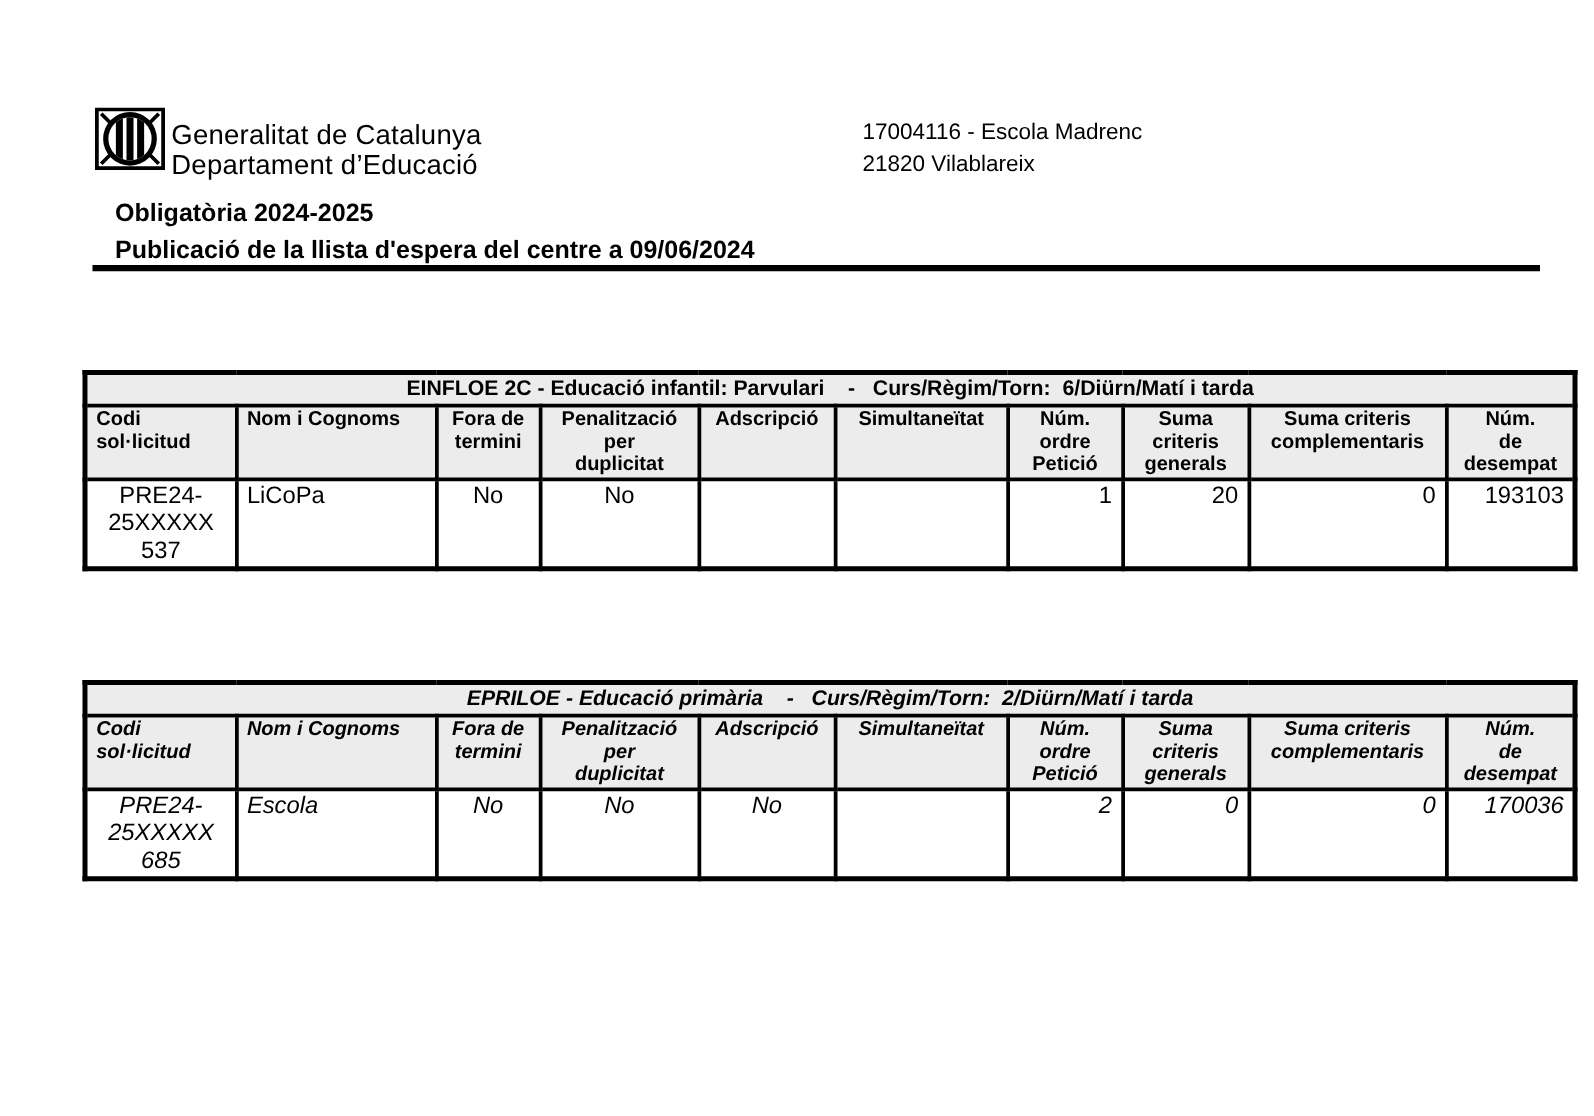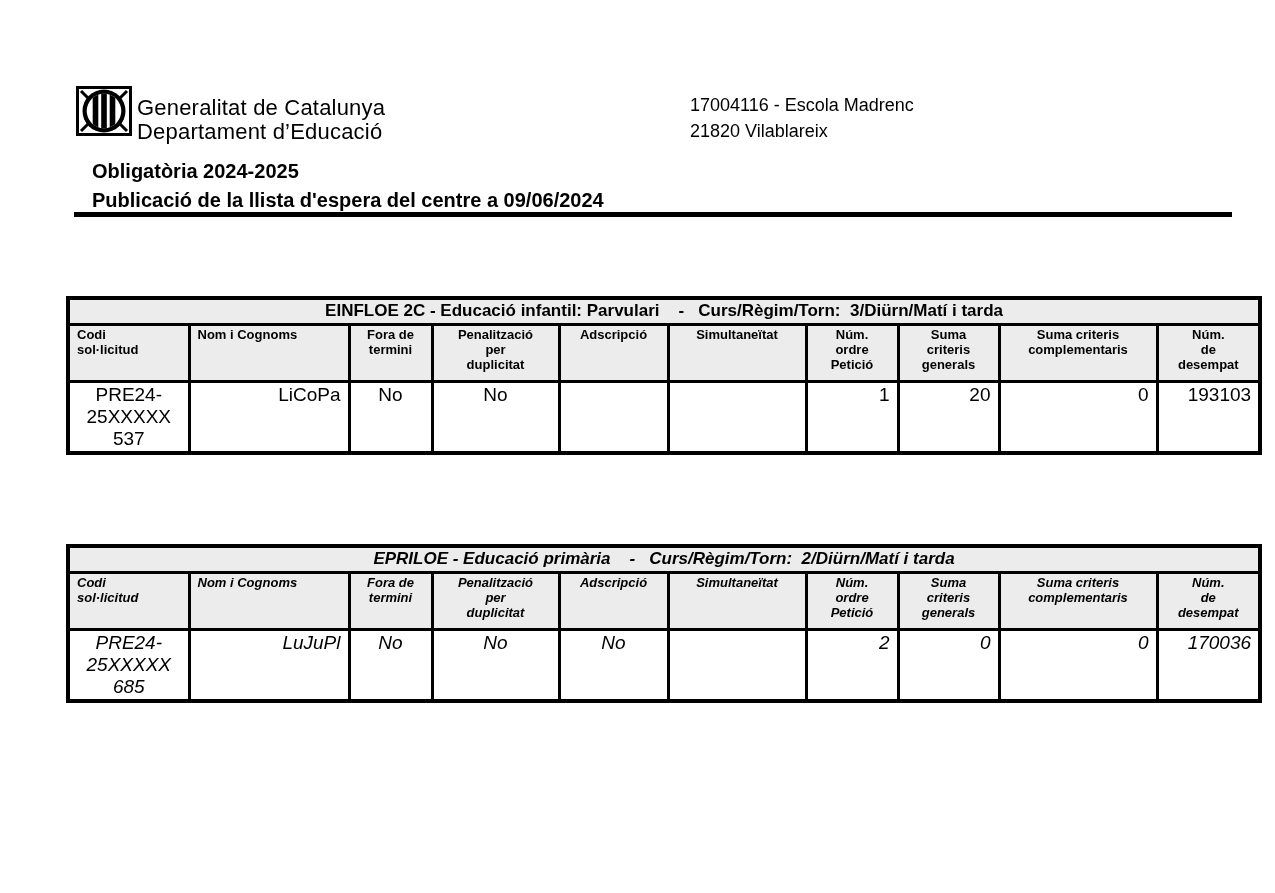--- a/index.html
+++ b/index.html
@@ -29,26 +29,26 @@
   table.t2{top:544px;font-style:italic;}
   table.wl td, table.wl th{
     border:3px solid var(--border_color);
     padding:1px 7px;vertical-align:top;overflow:hidden;
   }
   td.title-cell{
     background:var(--header_bg);text-align:center;font-weight:bold;
     font-size:17px;white-space:pre;height:21px;padding:1px 0;
   }
   table.wl th{
-    background:var(--header_bg);font-size:13px;font-weight:bold;
+    background:var(--header_bg);font-size:16px;font-weight:bold;
     white-space:pre-line;text-align:center;height:52px;
   }
   table.wl th.hleft{text-align:left;}
   td.dcell{font-size:19px;height:54px;}
-  .al{text-align:right}.ac{text-align:center}.ar{text-align:right}
+  .al{text-align:left}.ac{text-align:center}.ar{text-align:right}
   .codewrap{display:inline-block;max-width:88px;overflow-wrap:break-word;}
 </style>
 </head>
 <body>
 
 <div class="logo">
   <svg width="56" height="50" viewBox="0 0 56 50" xmlns="http://www.w3.org/2000/svg">
     <rect x="1.5" y="1.5" width="53" height="47" fill="#ffffff" stroke="#000000" stroke-width="3"></rect>
     <path d="M5,5 L12,12 M51,5 L44,12 M5,45 L12,38 M51,45 L44,38" stroke="#000000" stroke-width="3" fill="none"></path>
     <circle cx="28" cy="25" r="21.5" fill="#000000"></circle>
@@ -90,21 +90,21 @@
     <col style="width:127px">
       <col style="width:109px">
       <col style="width:138px">
     <col style="width:92px">
       <col style="width:101px">
       <col style="width:158px">
     <col style="width:103px">
   </colgroup>
   <tbody>
   <tr>
-    <td class="title-cell" colspan="10">EINFLOE 2C - Educació infantil: Parvulari    -   Curs/Règim/Torn:  3/Diürn/Matí i tarda</td>
+    <td class="title-cell" colspan="10">EINFLOE 2C - Educació infantil: Parvulari    -   Curs/Règim/Torn:  6/Diürn/Matí i tarda</td>
   </tr>
   <tr>
     <th class="hleft">Codi
 sol·licitud</th>
     <th class="hleft">Nom i Cognoms</th>
     <th>Fora de
 termini</th>
     <th>Penalització
 per
 duplicitat</th>
@@ -172,21 +172,21 @@
 criteris
 generals</th>
     <th>Suma criteris
 complementaris</th>
     <th>Núm.
 de
 desempat</th>
   </tr>
   <tr>
     <td class="dcell ac"><span class="codewrap">PRE24-25XXXXX685</span></td>
-    <td class="dcell al">LuJuPl</td>
+    <td class="dcell al">Escola</td>
     <td class="dcell ac">No</td>
     <td class="dcell ac">No</td>
     <td class="dcell ac">No</td>
     <td class="dcell ac"></td>
     <td class="dcell ar">2</td>
     <td class="dcell ar">0</td>
     <td class="dcell ar">0</td>
     <td class="dcell ar">170036</td>
   </tr>
   </tbody>

